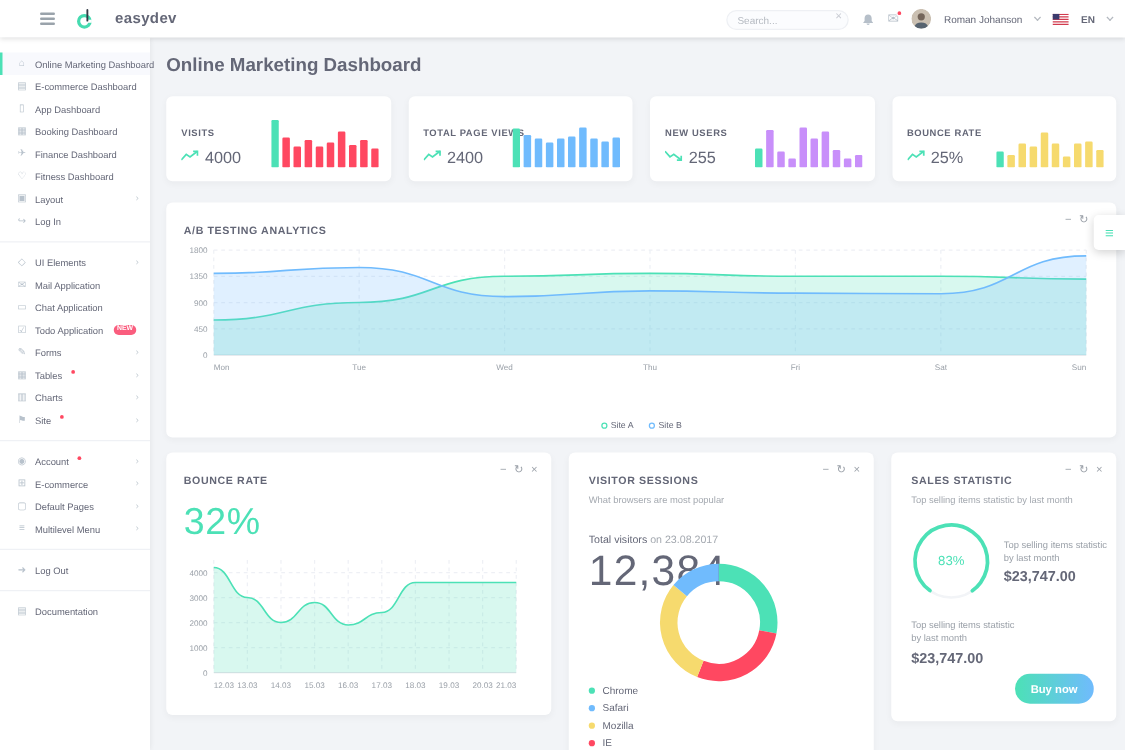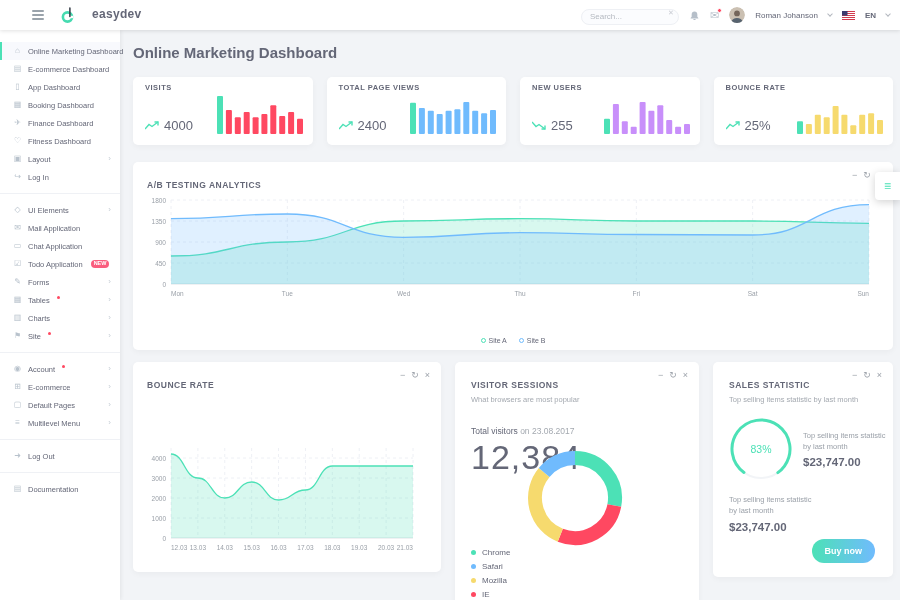--- a/index.html
+++ b/index.html
@@ -47,21 +47,21 @@
   .main{position:absolute;left:120px;top:30px;width:780px;padding:0 7px 0 13px}
   h1{font-size:15px;font-weight:bold;color:#646777;margin:14px 0 16px}
   .card{background:#fff;border-radius:5px;box-shadow:0 2px 6px rgba(0,0,0,.04);position:relative}
   .card-title{font-size:8.5px;font-weight:bold;letter-spacing:.5px;color:#646777}
   .card-subtitle{font-size:7.5px;color:#a4a9b0;margin-top:3px;white-space:nowrap}
   .card-icons{position:absolute;top:9px;right:11px;display:flex;gap:6px;color:#9ba1a9;font-size:9px;line-height:1}
   .card-icons span{cursor:pointer}
 
   .stat-row{display:flex;gap:14px;margin-bottom:17px}
   .stat-card{flex:1;background:#fff;border-radius:5px;height:68px;position:relative;
-    padding:6px 12px;box-shadow:0 2px 6px rgba(0,0,0,.04)}
+    padding:25px 12px;box-shadow:0 2px 6px rgba(0,0,0,.04)}
   .stat-label{font-size:7.5px;font-weight:bold;letter-spacing:.5px;color:#646777}
   .stat-value{position:absolute;left:12px;bottom:11px;display:flex;align-items:center;gap:5px}
   .stat-num{font-size:13px;color:#646777}
   .stat-spark{position:absolute;right:10px;bottom:11px;line-height:0}
 
   .ab-card{height:188px;margin-bottom:12px;padding:12px 14px}
   .ab-chart{position:absolute;left:12px;top:28px;line-height:0}
   .ab-legend{position:absolute;bottom:6px;left:0;right:0;display:flex;justify-content:center;gap:12px;align-items:center}
   .leg-item{display:flex;align-items:center;gap:3px;font-size:7px;color:#646777;cursor:pointer}
   .leg-dot{width:5px;height:5px;border-radius:50%;border:1.2px solid;background:#fff;display:inline-block}
@@ -412,20 +412,21 @@
 
   <div class="bottom-row">
 
     <section class="card bounce-card">
       <span class="card-title">BOUNCE RATE</span>
       <span class="card-icons">
         <span>−</span>
         <span>↻</span>
         <span>×</span>
       </span>
+      <div class="big-green">32%</div>
       <div class="bounce-chart"><svg width="284" height="118">
             <text x="21" y="102.5" text-anchor="end" font-size="6.5" fill="#9aa0a8">0</text>
             <line x1="26" x2="268" y1="80" y2="80" stroke="#eef0f5" stroke-dasharray="3 3"></line>
             <text x="21" y="82.5" text-anchor="end" font-size="6.5" fill="#9aa0a8">1000</text>
             <line x1="26" x2="268" y1="60" y2="60" stroke="#eef0f5" stroke-dasharray="3 3"></line>
             <text x="21" y="62.5" text-anchor="end" font-size="6.5" fill="#9aa0a8">2000</text>
             <line x1="26" x2="268" y1="40" y2="40" stroke="#eef0f5" stroke-dasharray="3 3"></line>
             <text x="21" y="42.5" text-anchor="end" font-size="6.5" fill="#9aa0a8">3000</text>
             <line x1="26" x2="268" y1="20.000000000000004" y2="20.000000000000004" stroke="#eef0f5" stroke-dasharray="3 3"></line>
             <text x="21" y="22.500000000000004" text-anchor="end" font-size="6.5" fill="#9aa0a8">4000</text>

